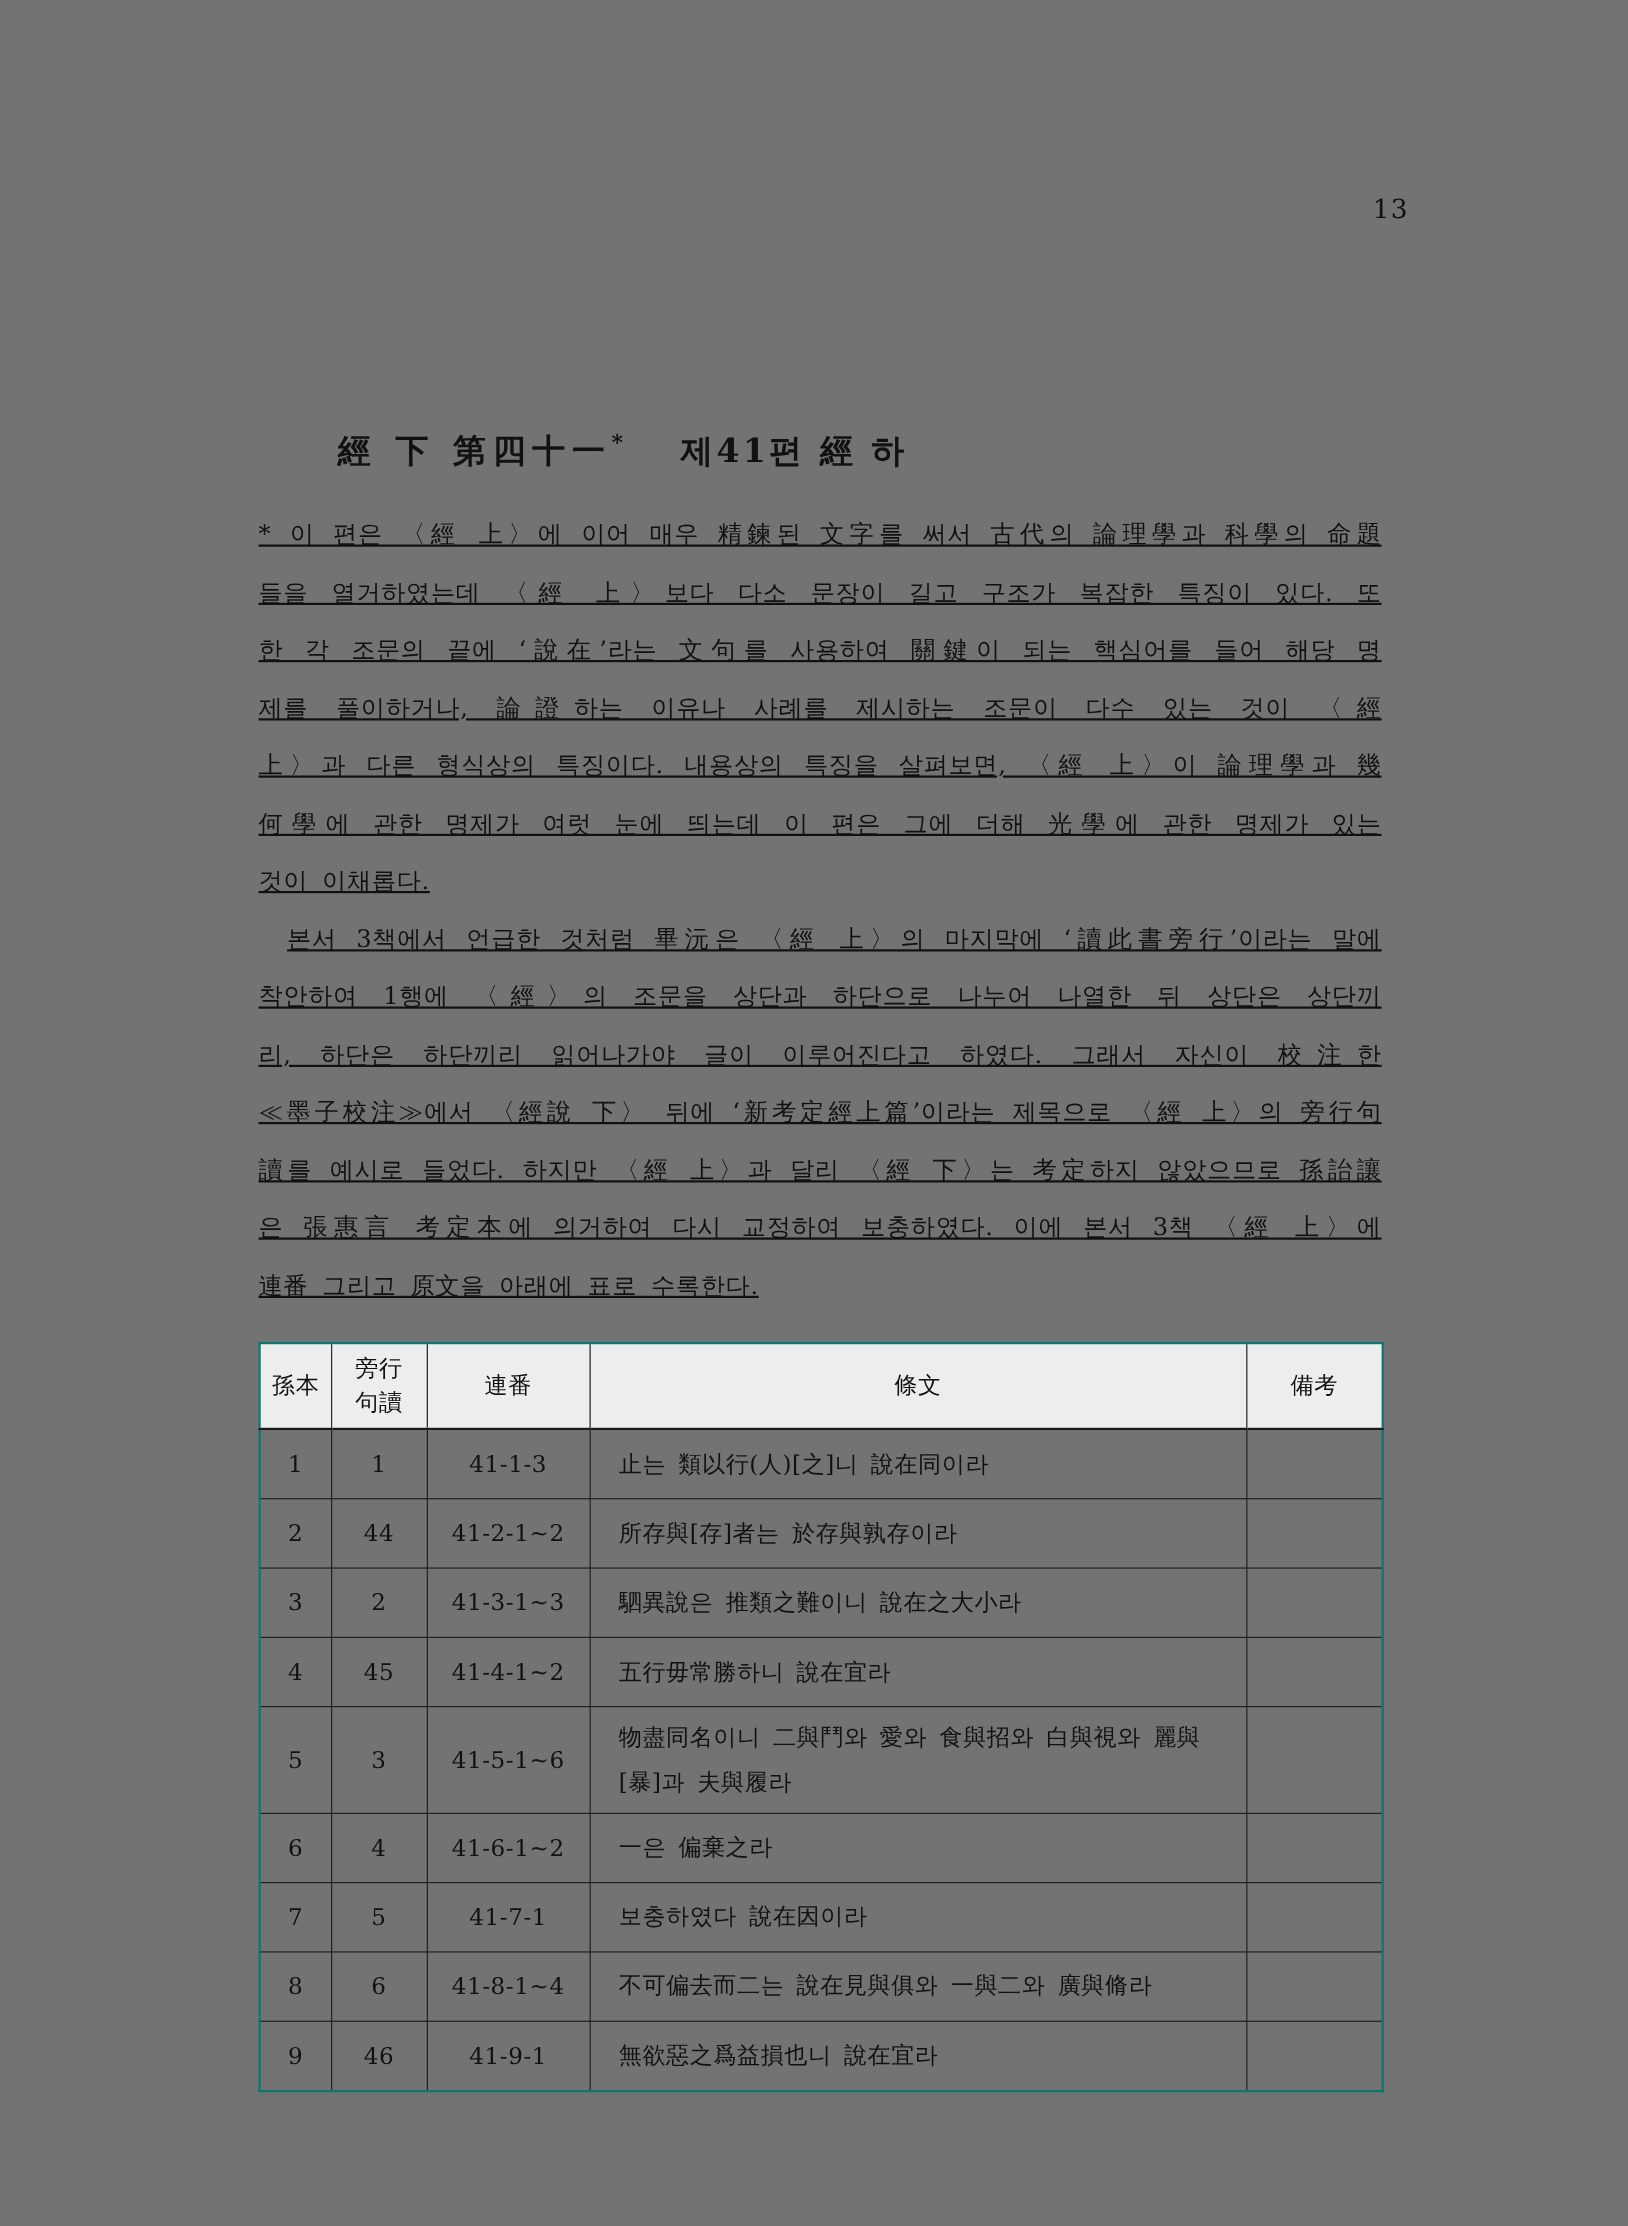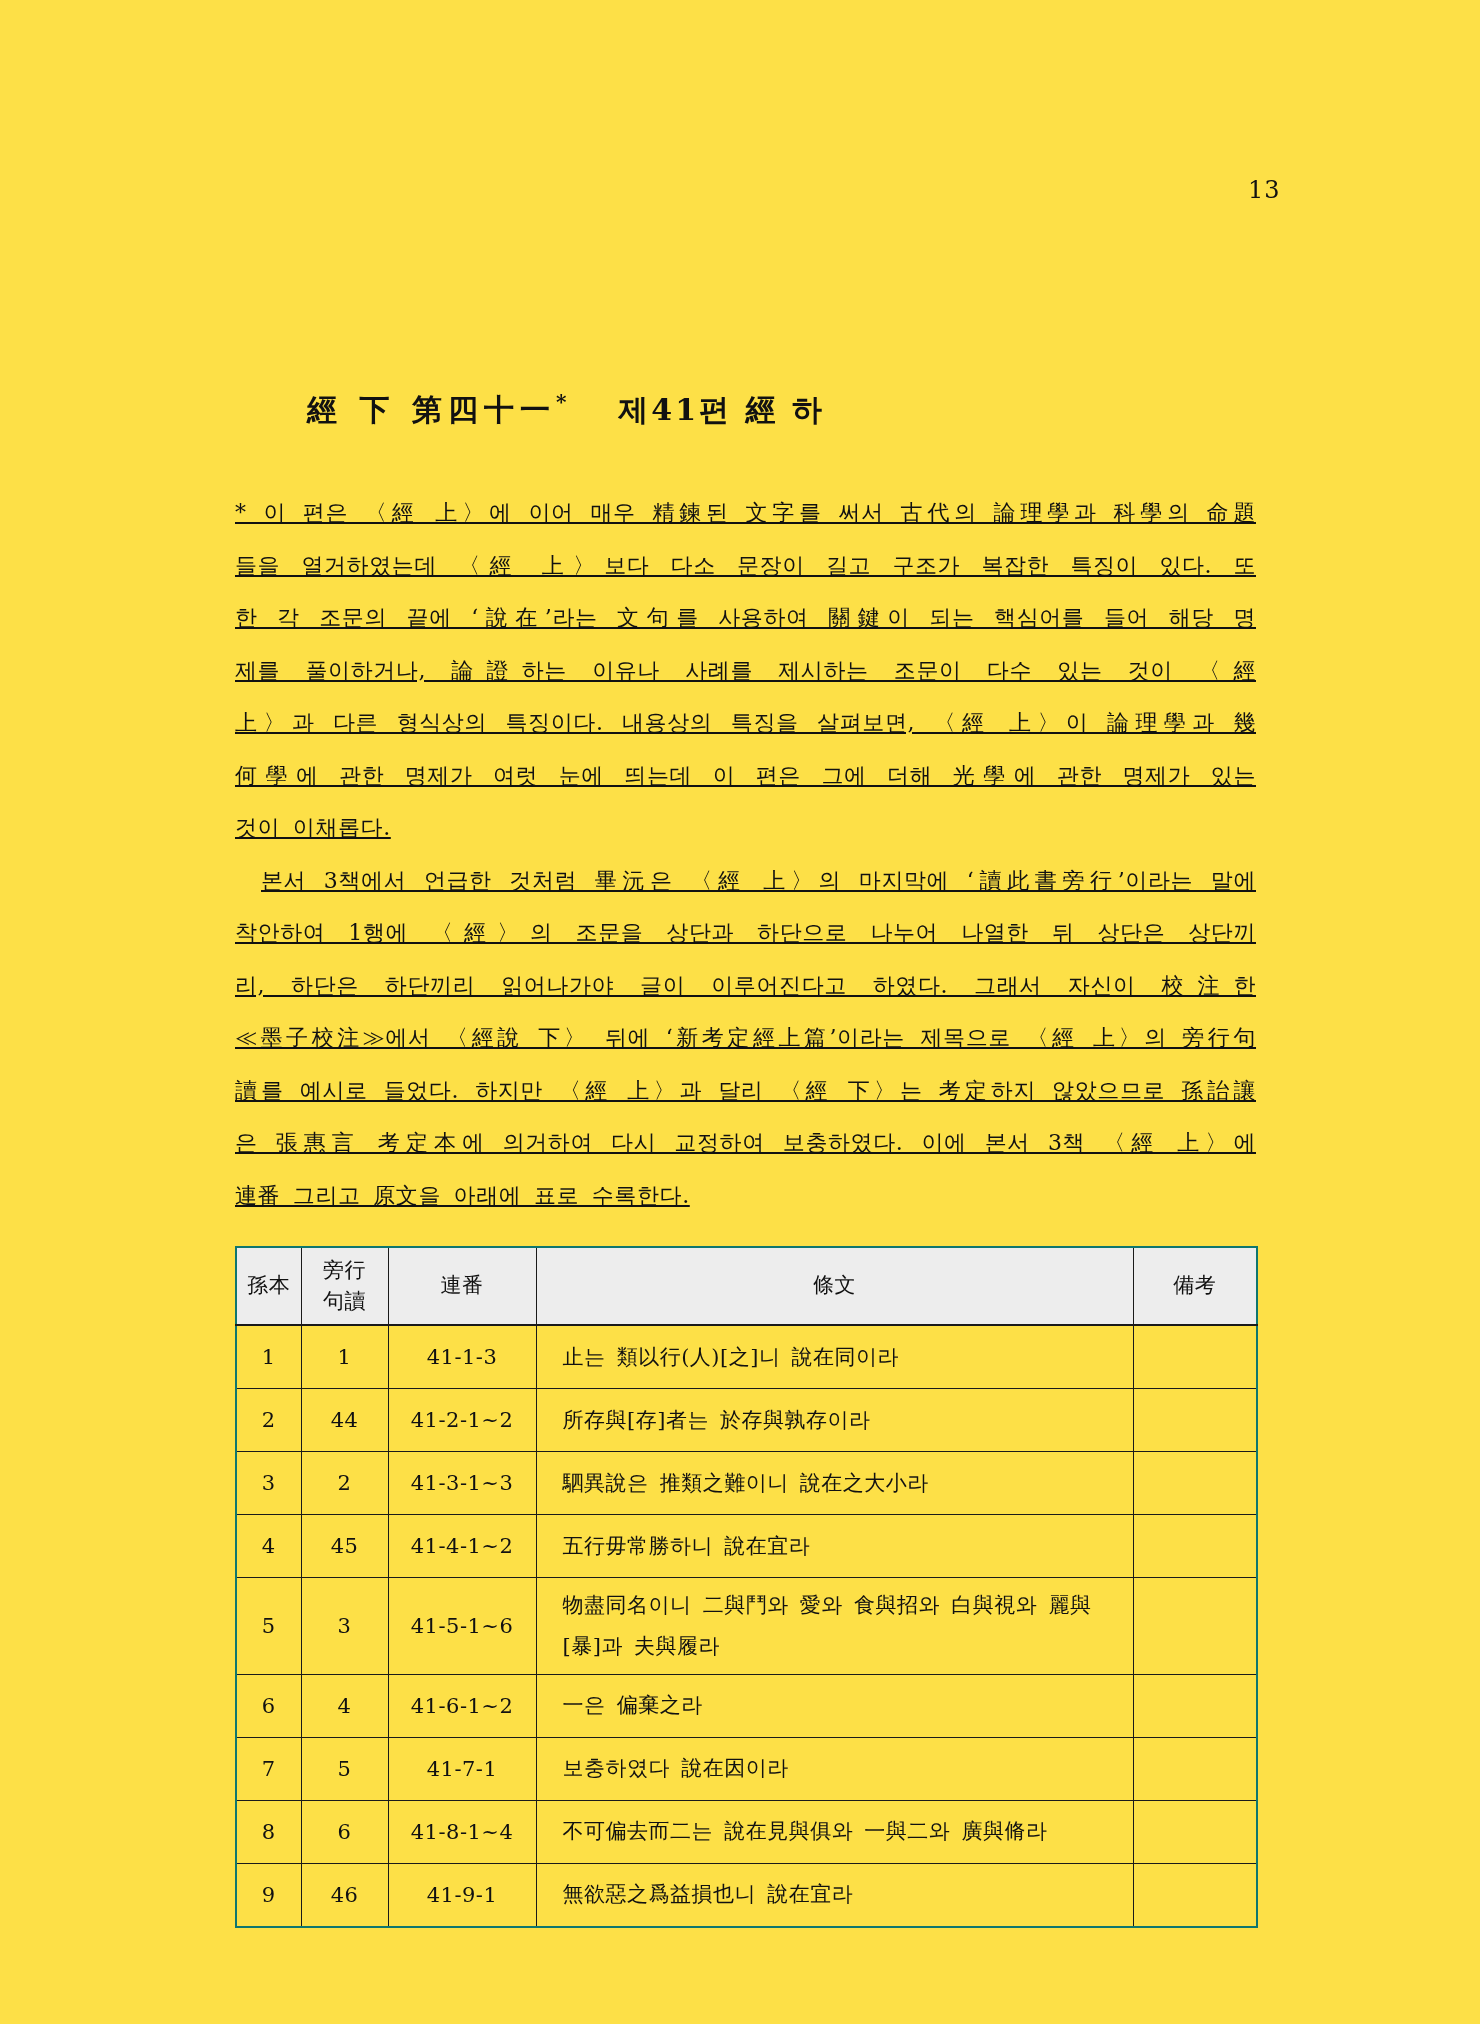--- a/index.html
+++ b/index.html
@@ -1,41 +1,41 @@
 <!DOCTYPE html>
 <html><head>
 <meta charset="utf-8">
 <style>
   html, body { margin: 0; padding: 0; background: #ffffff; }
   .page {
     position: relative;
     width: 1480px;
     height: 2024px;
-    background: #fde047;
+    background: #737373;
     font-family: "DejaVu Serif", "Liberation Serif", serif;
     color: #111;
   }
   .pageno {
     position: absolute;
     top: 176px;
     left: 1248px;
     font-size: 24px;
     letter-spacing: 1px;
   }
   .content {
     position: absolute;
     left: 235px;
     top: 390px;
     width: 1021px;
   }
   .title-row {
     padding-left: 72px;
     font-size: 30px;
     font-weight: 600;
-    margin-bottom: 56px;
+    margin-bottom: 30px;
     white-space: nowrap;
   }
   .title-hanja { letter-spacing: 6px; }
   .title-asterisk {
     font-size: 20px;
     vertical-align: super;
     font-weight: 600;
     letter-spacing: 0;
   }
   .title-korean { margin-left: 52px; letter-spacing: 3px; }

